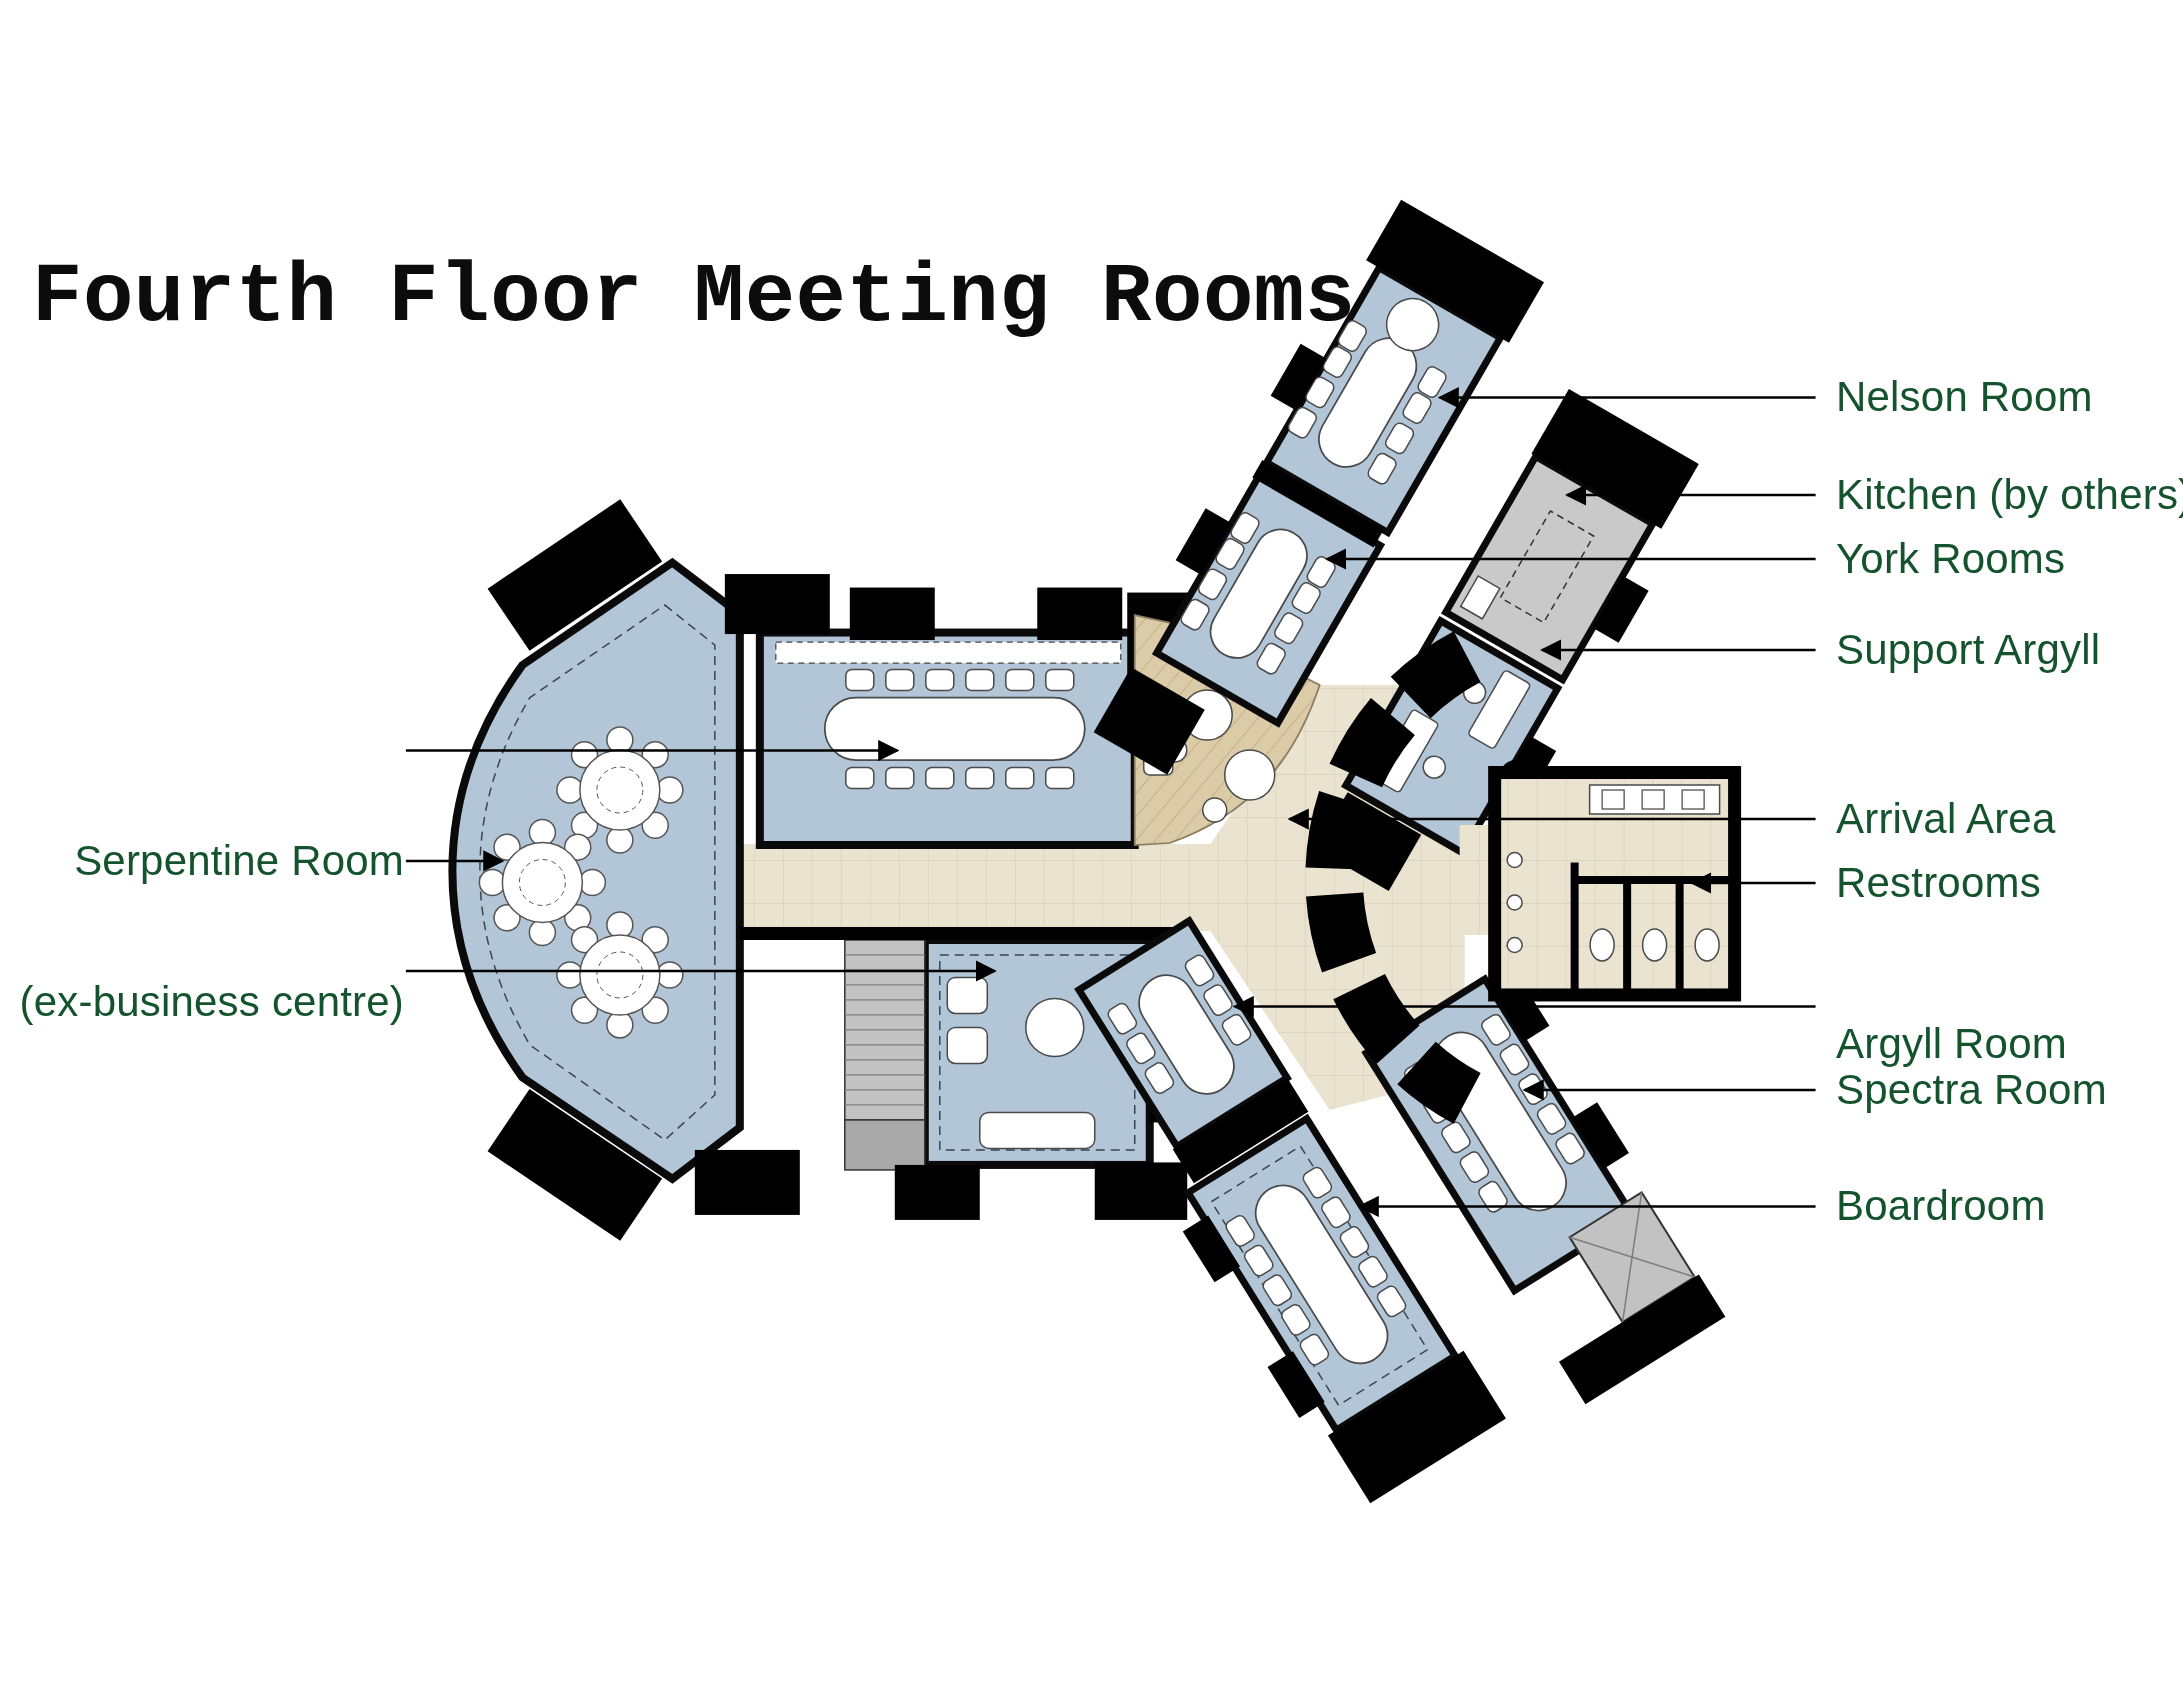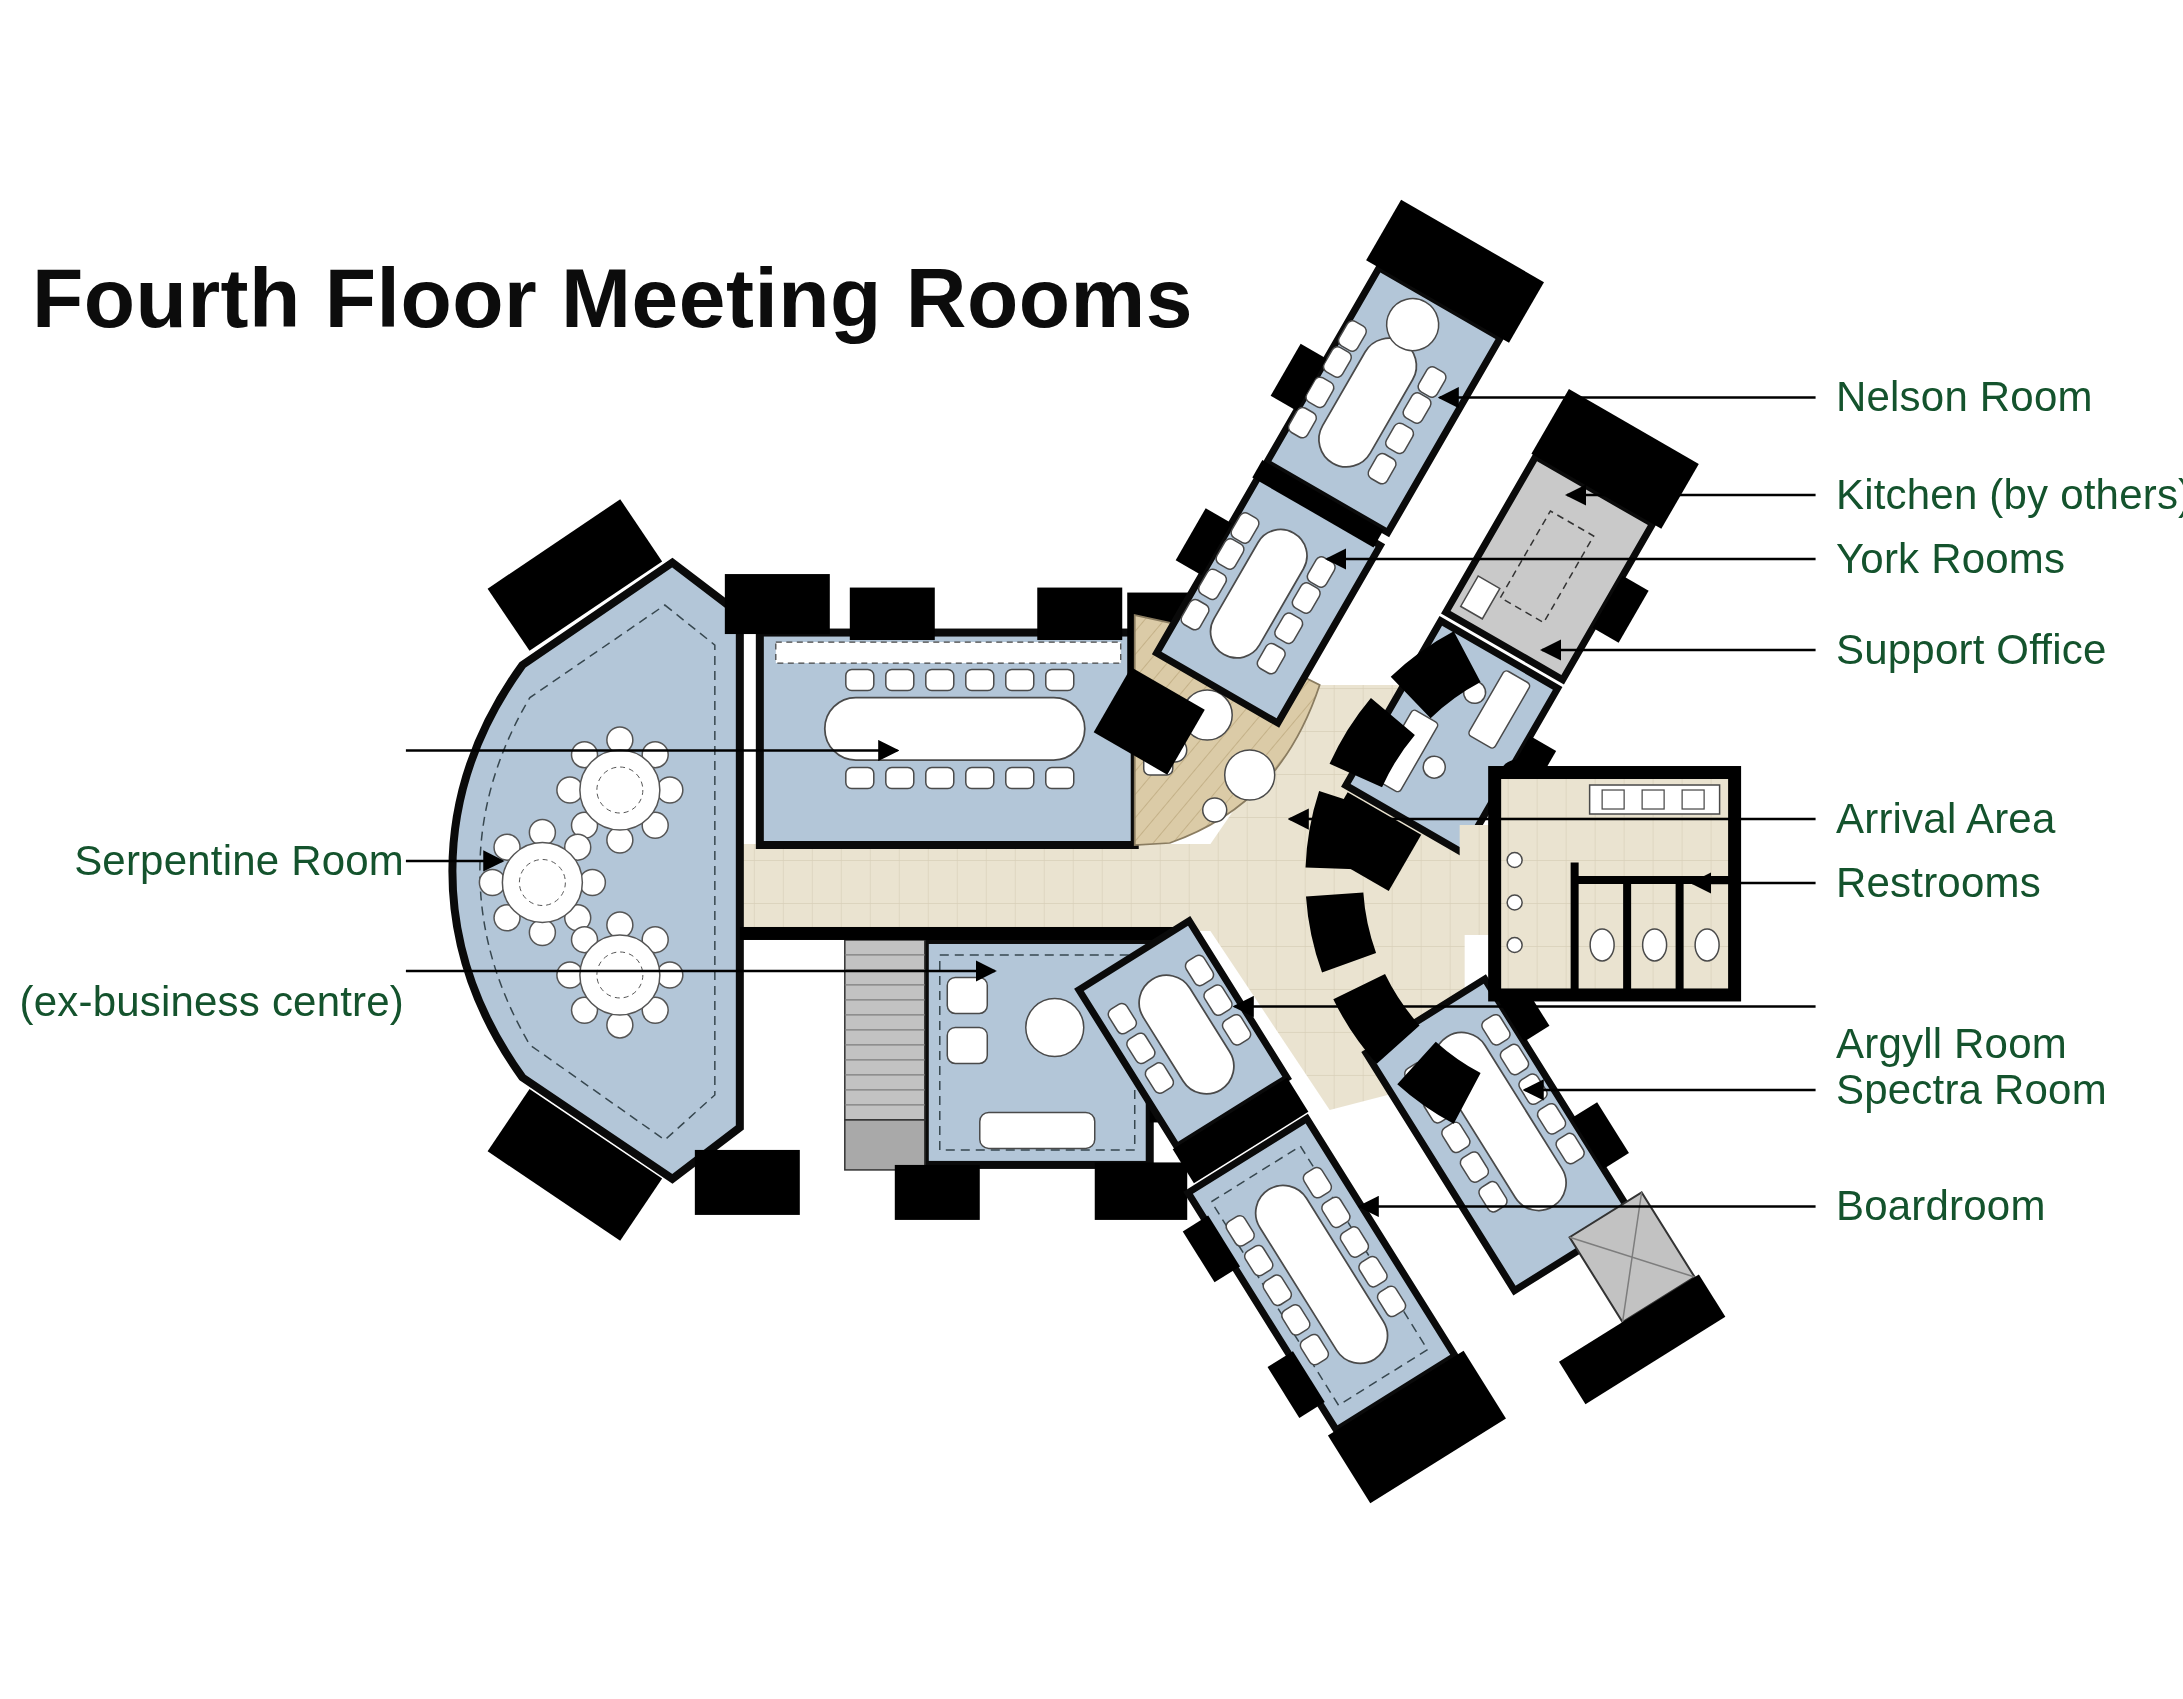--- a/index.html
+++ b/index.html
@@ -1,21 +1,21 @@
 <!DOCTYPE html>
 <html style="font-size:8px"><head>
 <meta charset="utf-8">
 <style>
   html,body{margin:0;padding:0;background:#ffffff;}
   body{width:2183px;height:1700px;position:relative;overflow:hidden;
        font-family:"Liberation Sans",sans-serif;}
   .canvas{position:absolute;inset:0;}
   .plan-svg{position:absolute;left:0;top:0;width:2183px;height:1700px;}
   .title{position:absolute;left:32px;top:250px;margin:0;
-         font-family:Liberation Sans, sans-serif;
+         font-family:Liberation Mono, monospace;
          font-weight:700;font-size:84px;letter-spacing:0.5px;color:#0c0c0c;
          white-space:nowrap;}
   .lbl{position:absolute;transform:translateY(-50%);font-size:42px;
        color:#14532d;white-space:nowrap;letter-spacing:0.2px;}
   .lbl-right{left:1836px;}
   .lbl-left{left:0px;width:404px;text-align:right;}
 </style>
 </head>
 <body>
 
@@ -263,21 +263,21 @@
     <line x1="812" y1="1722" x2="1005" y2="1722" marker-end="url(#arr)"></line>
     <line x1="812" y1="1942" x2="1990" y2="1942" marker-end="url(#arr)"></line>
   </g>
 </svg>
 
 <h1 class="title">Fourth Floor Meeting Rooms</h1>
 
 <div class="lbl lbl-right" style="top:397px">Nelson Room</div>
 <div class="lbl lbl-right" style="top:495px">Kitchen (by others)</div>
 <div class="lbl lbl-right" style="top:559px">York Rooms</div>
-<div class="lbl lbl-right" style="top:650px">Support Office</div>
+<div class="lbl lbl-right" style="top:650px">Support Argyll</div>
 <div class="lbl lbl-right" style="top:819px">Arrival Area</div>
 <div class="lbl lbl-right" style="top:883px">Restrooms</div>
 <div class="lbl lbl-right" style="top:1044px">Argyll Room</div>
 <div class="lbl lbl-right" style="top:1090px">Spectra Room</div>
 <div class="lbl lbl-right" style="top:1206px">Boardroom</div>
 
 <div class="lbl lbl-left" style="top:861px">Serpentine Room</div>
 <div class="lbl lbl-left" style="top:1002px">(ex-business centre)</div>
 
 </div>

